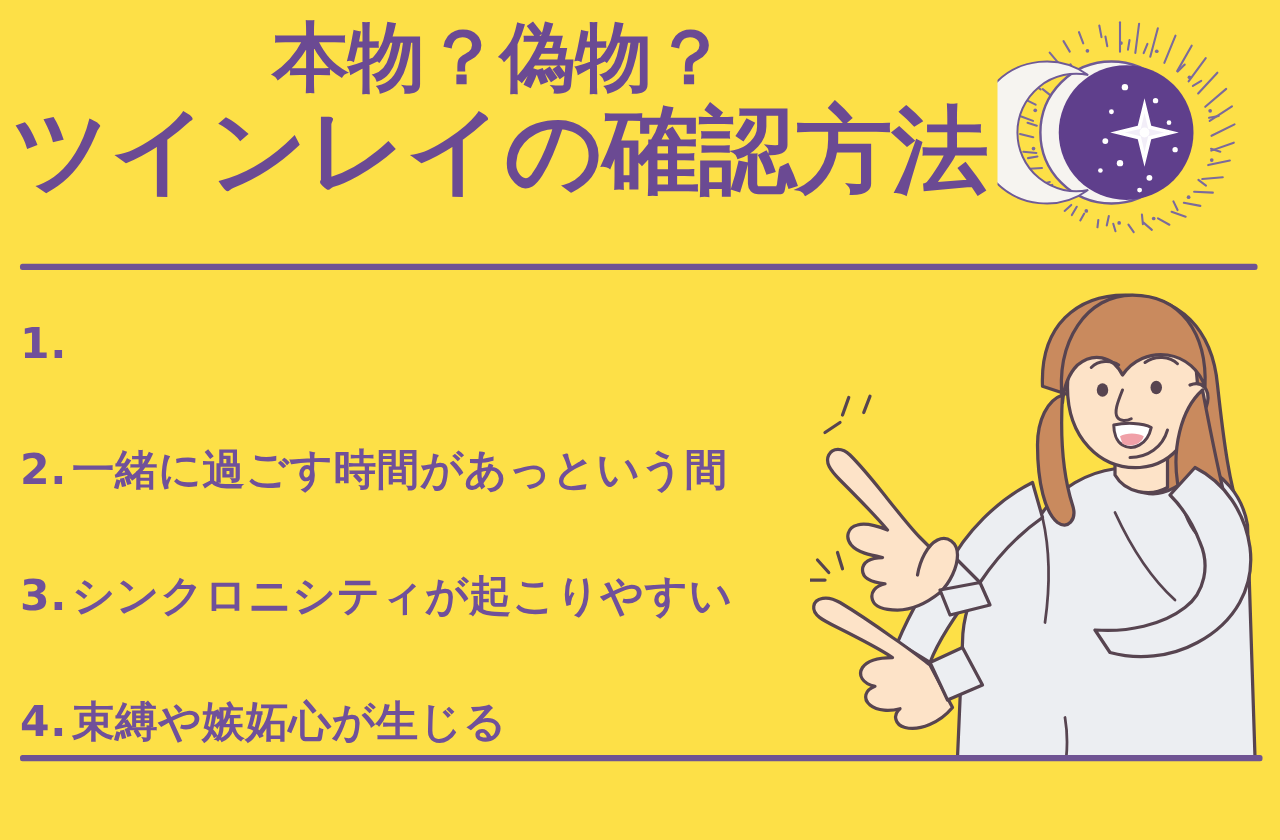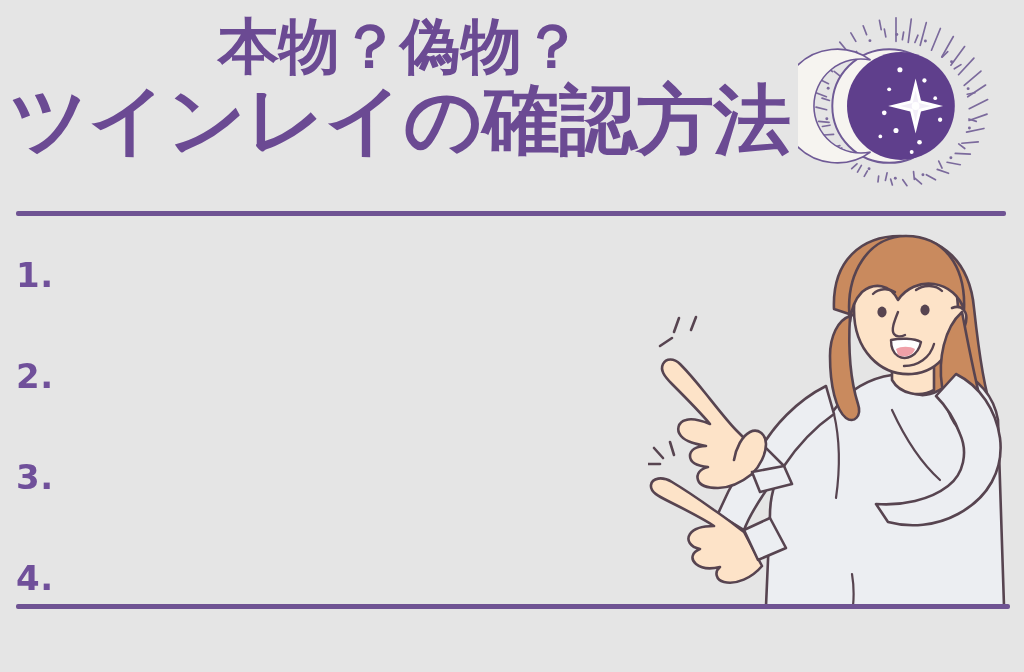--- a/index.html
+++ b/index.html
@@ -10,21 +10,21 @@
   body {
     width: 1024px;
     height: 672px;
     overflow: hidden;
     font-family: "Liberation Sans", "DejaVu Sans", sans-serif;
   }
   #infographic {
     position: relative;
     width: 1024px;
     height: 672px;
-    background: #e5e5e5;
+    background: #fde047;
     overflow: hidden;
   }
 
   
   .title-block {
     position: absolute;
     left: 0;
     top: 16px;
     width: 800px;
     text-align: center;
@@ -334,22 +334,25 @@
 
   <div class="rule rule-top"></div>
   <div class="rule rule-bottom"></div>
 
   <ul class="list">
     <li class="list-item">
       <span class="item-num">1.</span>
     </li>
     <li class="list-item">
       <span class="item-num">2.</span>
+      <span class="item-text">一緒に過ごす時間があっという間</span>
     </li>
     <li class="list-item">
       <span class="item-num">3.</span>
+      <span class="item-text">シンクロニシティが起こりやすい</span>
     </li>
     <li class="list-item">
       <span class="item-num">4.</span>
+      <span class="item-text">束縛や嫉妬心が生じる</span>
     </li>
   </ul>
 
 </div>
 
 </body></html>

